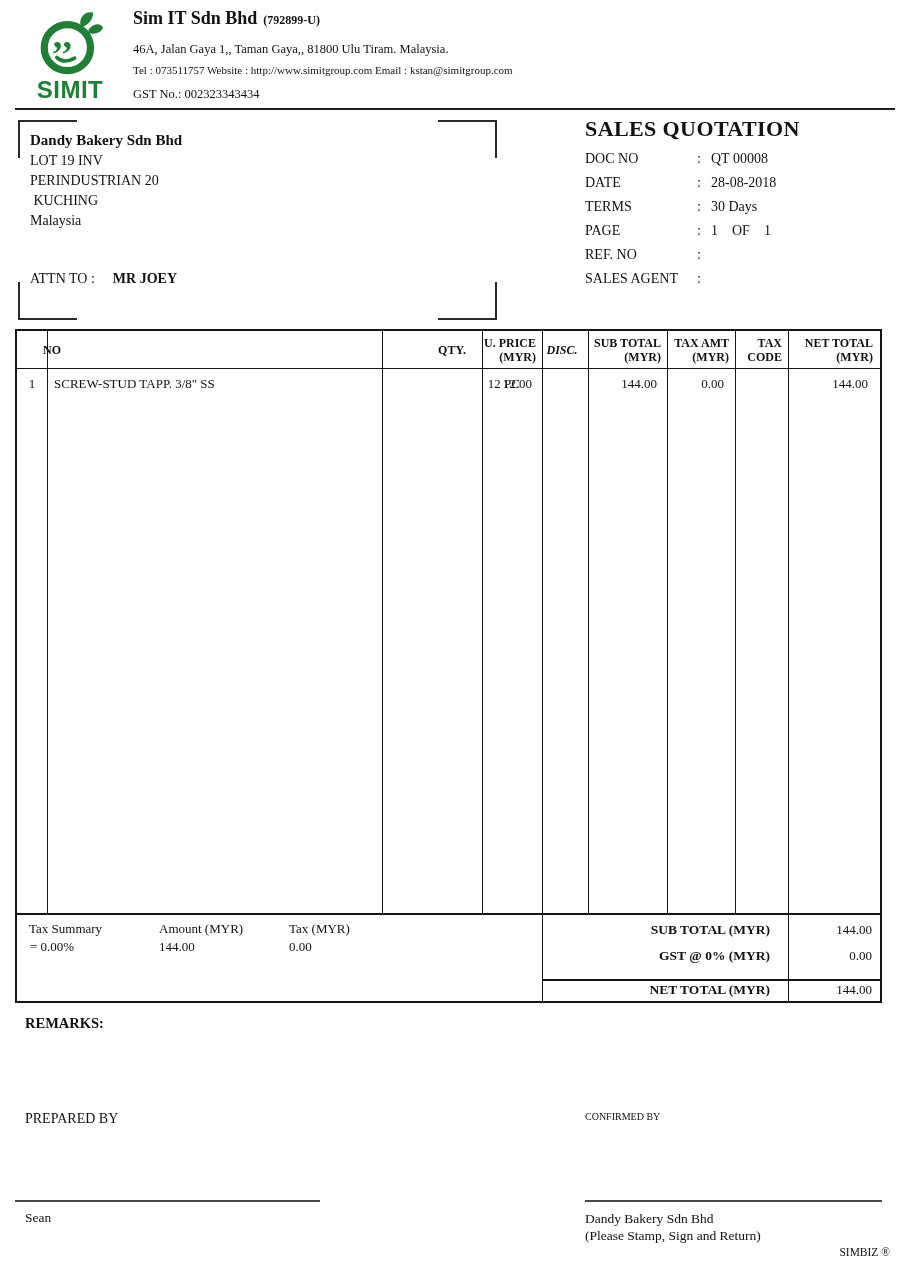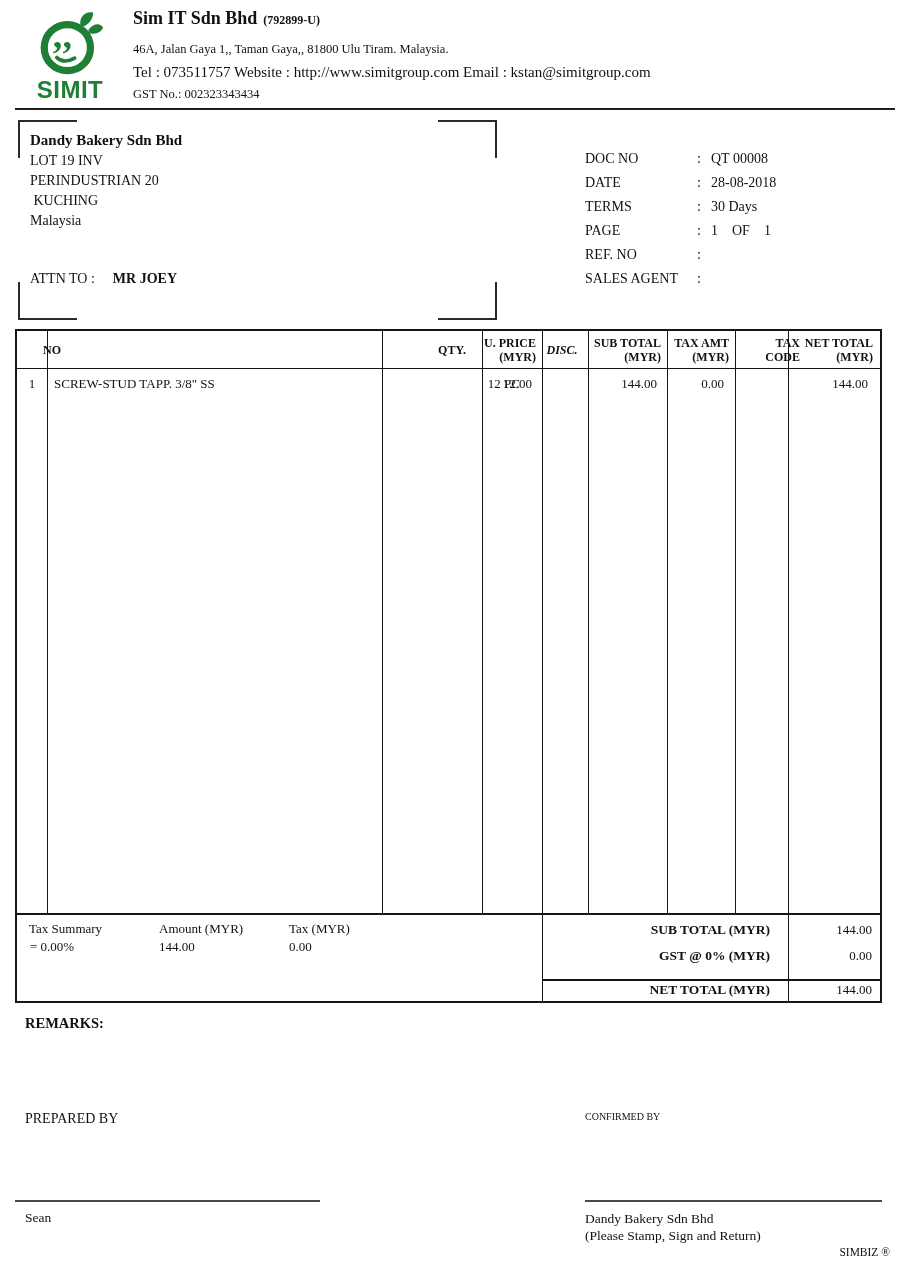--- a/index.html
+++ b/index.html
@@ -14,21 +14,21 @@
   #logo-face { left:30px; top:12px; width:80px; height:66px; }
   #logo-word {
     left:24px; top:76px; width:92px; text-align:center;
     font-family:"Liberation Sans","DejaVu Sans",sans-serif;
     font-weight:bold; font-size:24px; color:#1e7f35; letter-spacing:0.5px;
   }
   #company-line { left:133px; top:8px; white-space:nowrap; }
   #company-name { font-size:18px; font-weight:bold; }
   #company-reg  { font-size:12px; font-weight:bold; margin-left:6px; }
   #company-address { left:133px; top:42px; font-size:12.5px; }
-  #company-contact { left:133px; top:64px; font-size:15px; }
+  #company-contact { left:133px; top:64px; font-size:11px; }
   #company-gst     { left:133px; top:87px; font-size:12.5px; }
   #header-divider  { left:15px; top:108px; width:880px; height:0; border-top:2px solid #1f1f1f; }
 
   
   .bracket { width:57px; height:36px; }
   #br-tl { left:18px;  top:120px; border-left:2px solid #2b2b2b; border-top:2px solid #2b2b2b; }
   #br-tr { left:438px; top:120px; border-right:2px solid #2b2b2b; border-top:2px solid #2b2b2b; }
   #br-bl { left:18px;  top:282px; border-left:2px solid #2b2b2b; border-bottom:2px solid #2b2b2b; }
   #br-br { left:438px; top:282px; border-right:2px solid #2b2b2b; border-bottom:2px solid #2b2b2b; }
 
@@ -60,21 +60,21 @@
         font-weight:bold; font-size:12px; line-height:14px; white-space:pre-line; box-sizing:border-box; }
   .th.c { justify-content:center; text-align:left;margin-left:20px; }
   .th.r { justify-content:flex-end; text-align:right; padding-right:4px; }
   #th-no      { left:0;     width:30px; }
   #th-item    { left:31px;  width:300px; padding-left:6px; }
   #th-qty     { left:365px; width:100px; }
   #th-uprice  { left:465px; width:58px; }
   #th-disc    { left:502px; width:46px;font-style:italic; }
   #th-sub     { left:571px; width:77px; }
   #th-taxamt  { left:650px; width:66px; }
-  #th-taxcode { left:736px; width:51px;padding-left:14px; }
+  #th-taxcode { left:718px; width:51px;padding-left:14px; }
   #th-net     { left:771px; width:89px; }
 
   .td { position:absolute; top:45px; font-size:13px; box-sizing:border-box; }
   .td.r { text-align:right; padding-right:5px; }
   #td-no      { left:0;     width:30px; text-align:center; }
   #td-desc    { left:37px;  width:326px; }
   #td-qty     { left:365px; width:95px;margin-left:48px; }
   #td-uprice  { left:465px; width:55px; }
   #td-sub     { left:571px; width:74px; }
   #td-taxamt  { left:650px; width:62px; }
@@ -132,20 +132,21 @@
     <div class="addr-line">LOT 19 INV</div>
     <div class="addr-line">PERINDUSTRIAN 20</div>
     <div class="addr-line"> KUCHING</div>
     <div class="addr-line">Malaysia</div>
   </div>
   <div id="attn-row" class="abs">
     <span>ATTN TO :</span>
     <span id="attn-value">MR JOEY</span>
   </div>
 
+  <div id="doc-title" class="abs">SALES QUOTATION</div>
   <div id="doc-fields" class="abs">
     <div class="doc-row">
       <span class="doc-label">DOC NO</span>
       <span class="doc-colon">:</span>
       <span class="doc-value">QT 00008</span>
     </div>
     <div class="doc-row">
       <span class="doc-label">DATE</span>
       <span class="doc-colon">:</span>
       <span class="doc-value">28-08-2018</span>

